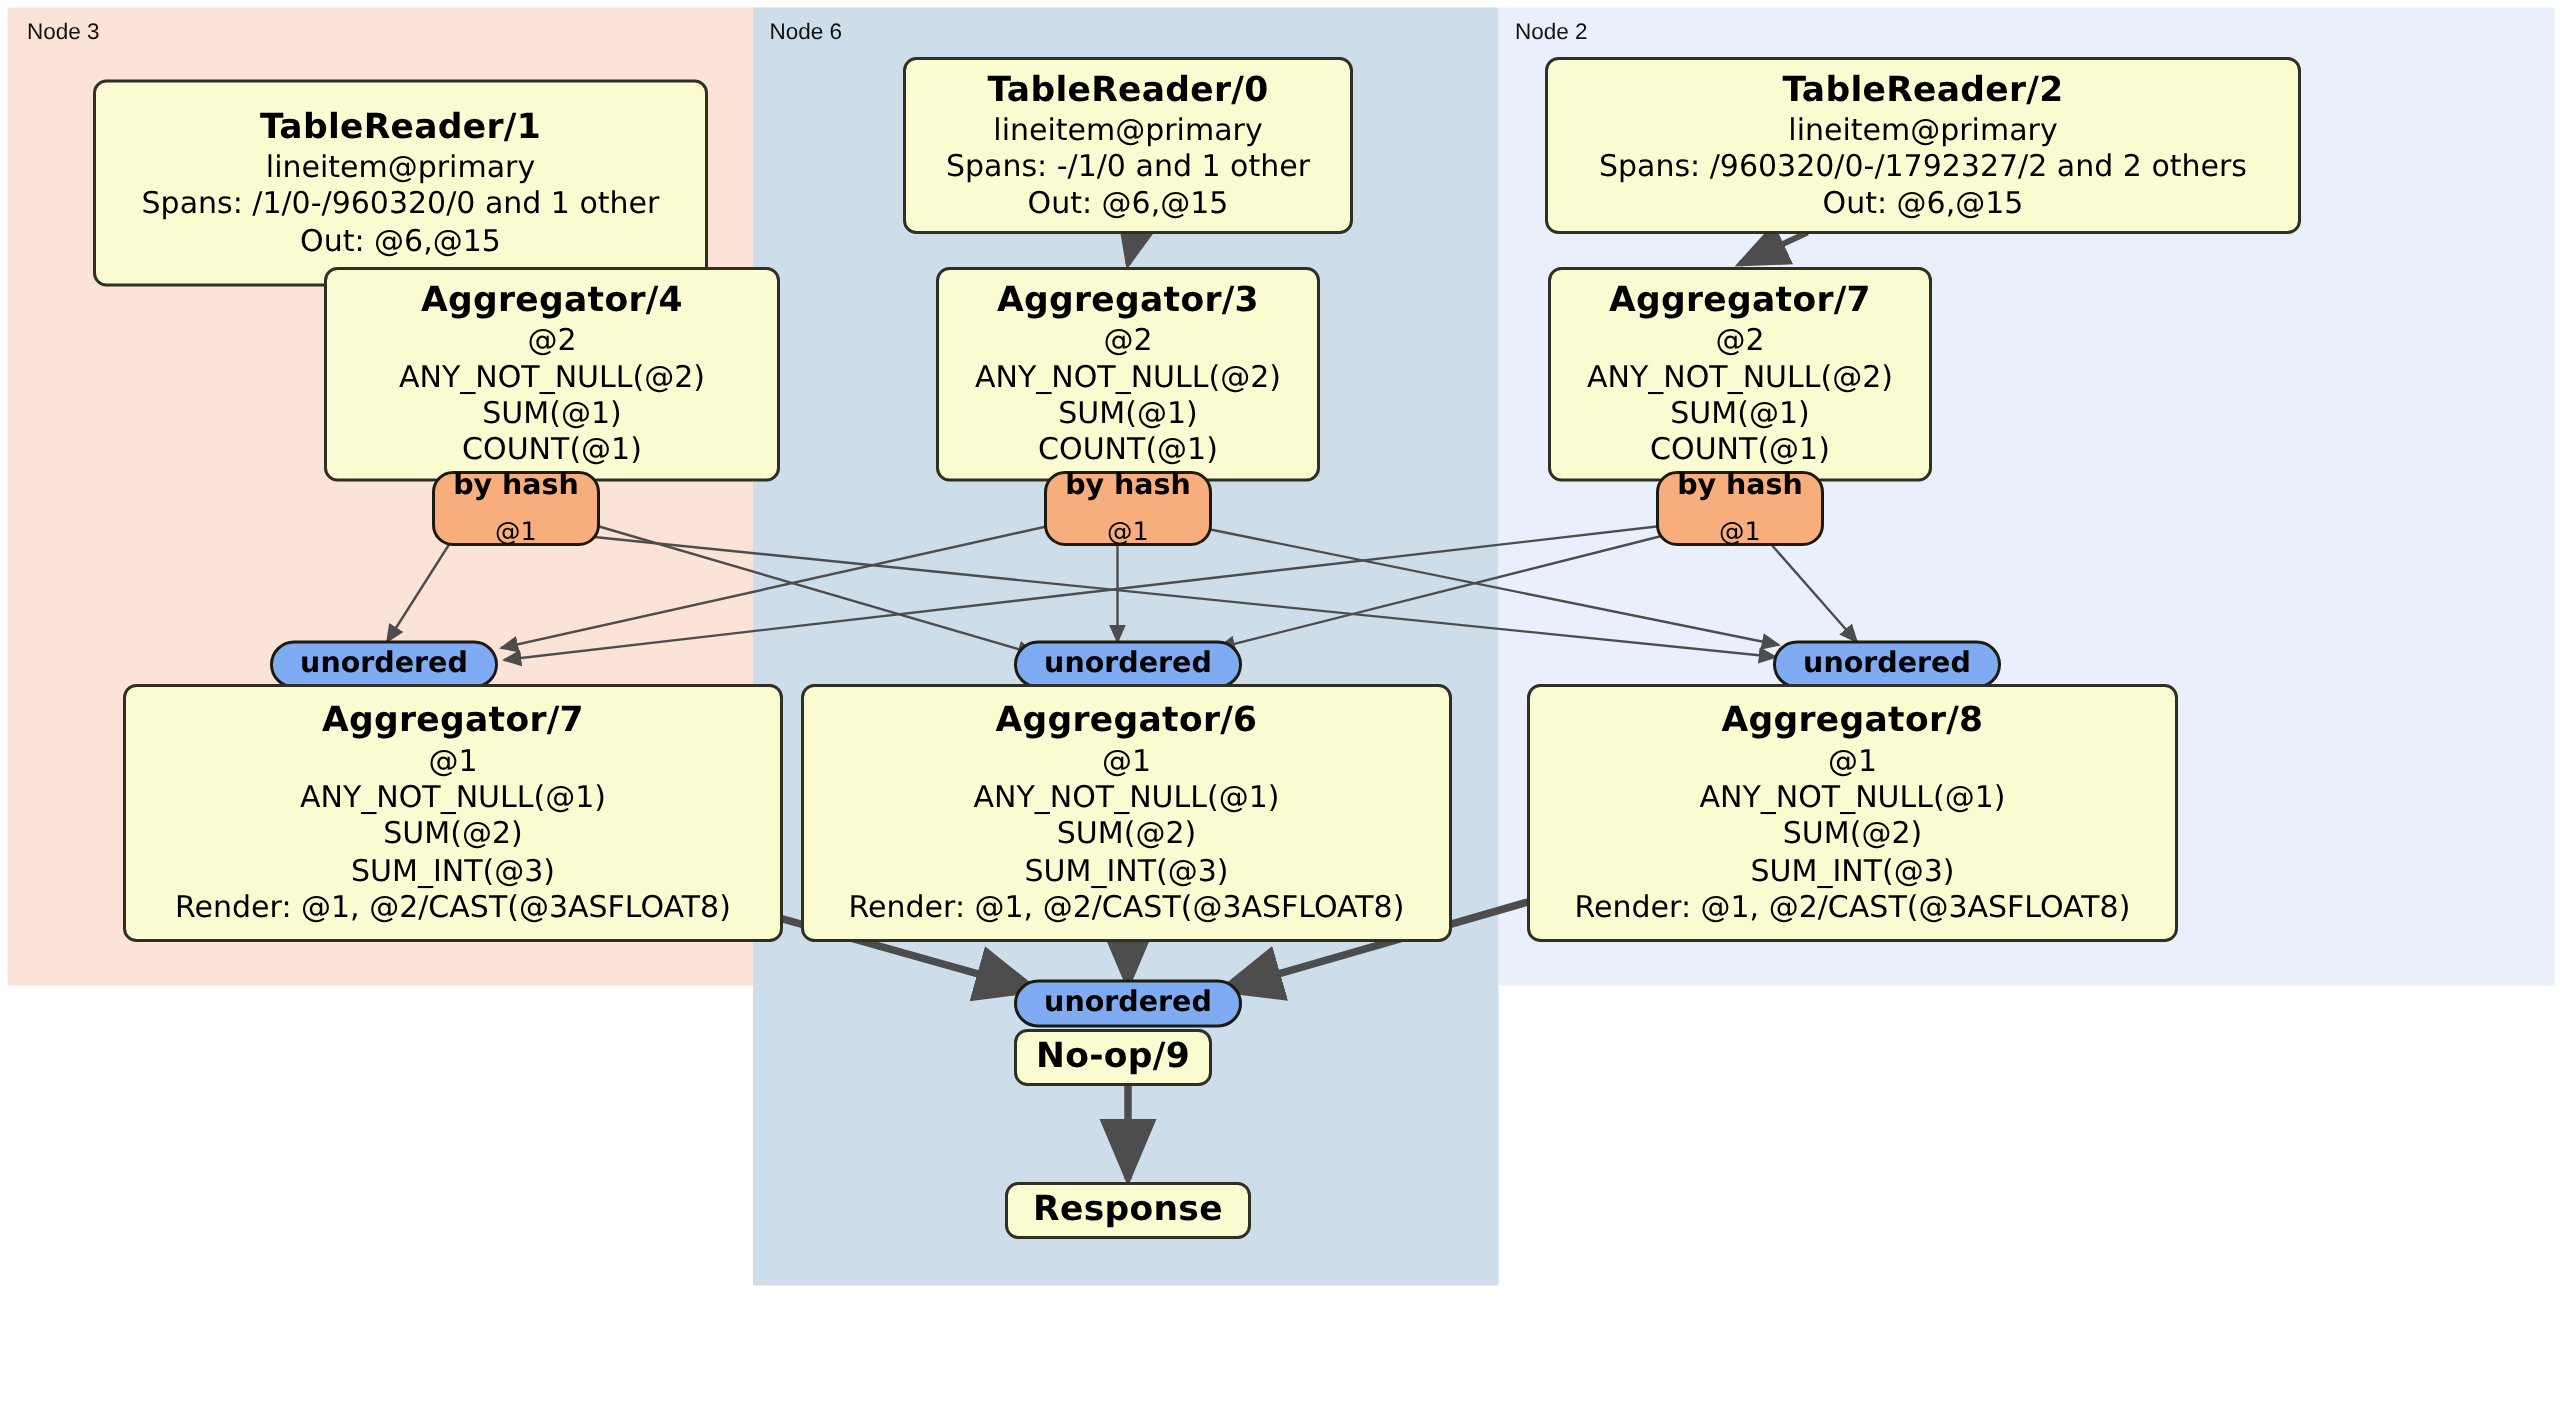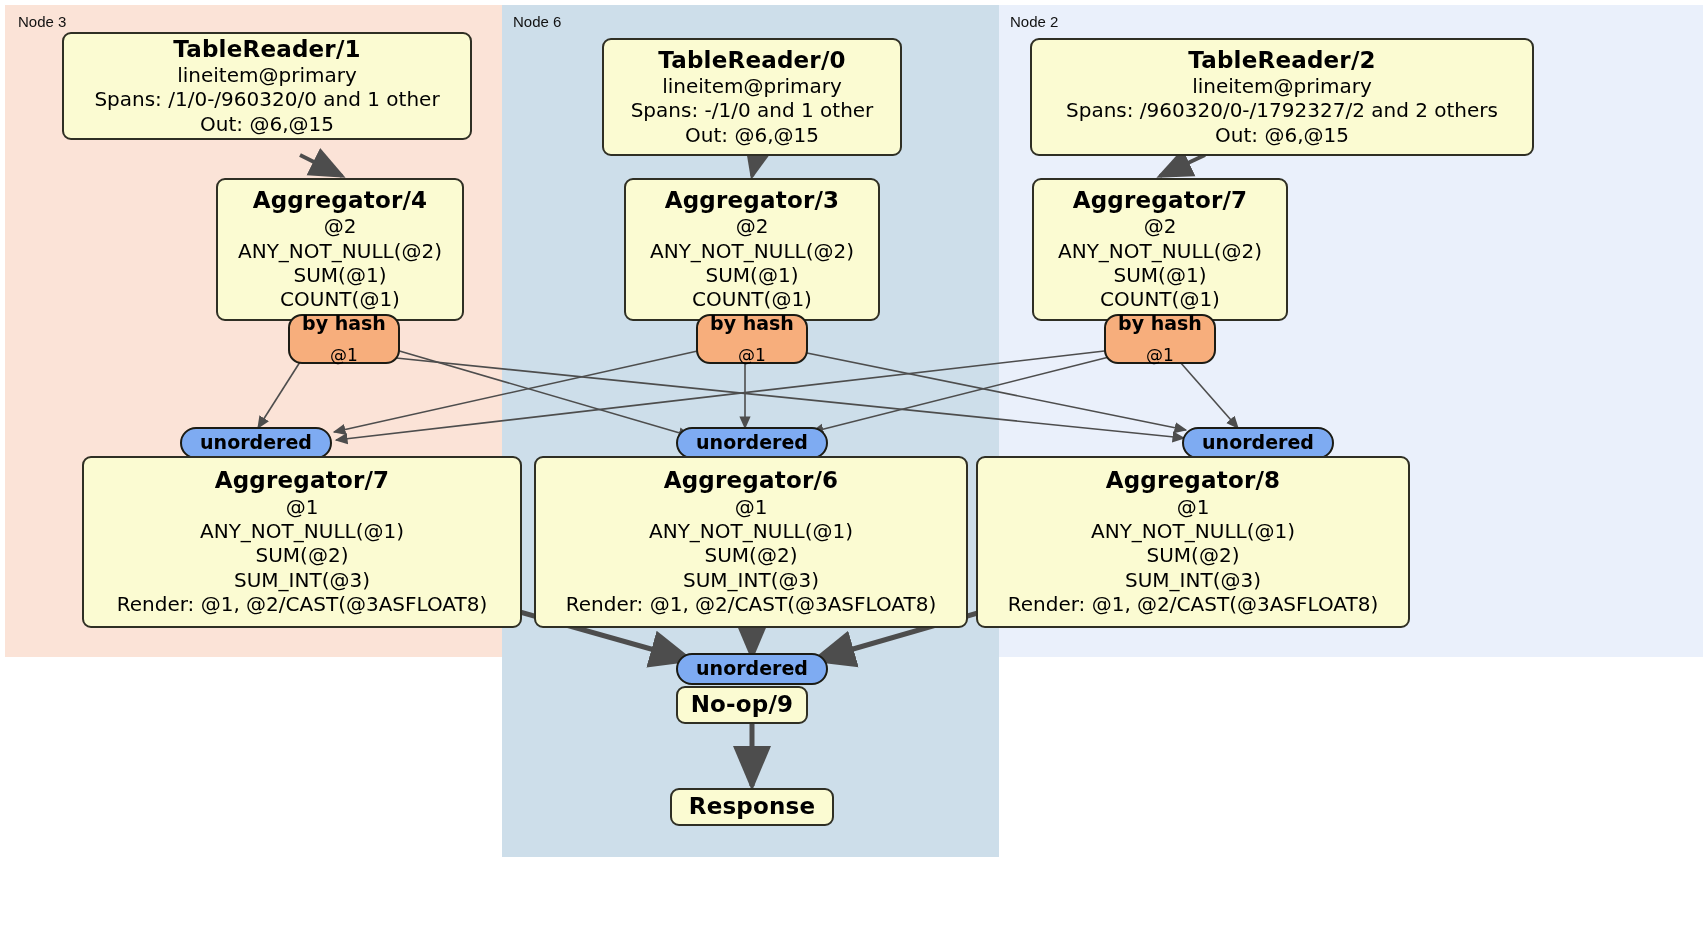--- a/index.html
+++ b/index.html
@@ -82,28 +82,28 @@
     <path d="M1113,356 L812,432" stroke="#4d4d4d" stroke-width="1.6" fill="none" marker-end="url(#ah)"></path>
     <path d="M1180,362 L1238,428" stroke="#4d4d4d" stroke-width="1.6" fill="none" marker-end="url(#ah)"></path>
 
     <path d="M470,598 L690,660" stroke="#4d4d4d" stroke-width="5" fill="none" marker-end="url(#ahs)"></path>
     <path d="M752,630 L752,656" stroke="#4d4d4d" stroke-width="5" fill="none" marker-end="url(#ahs)"></path>
     <path d="M1030,598 L815,660" stroke="#4d4d4d" stroke-width="5" fill="none" marker-end="url(#ahs)"></path>
 
     <path d="M752,722 L752,786" stroke="#4d4d4d" stroke-width="5" fill="none" marker-end="url(#ahs)"></path>
   </svg>
 
-  <div class="pbox" style="left:62px;top:32px;width:410px;height:108px;">
+  <div class="pbox" style="left:62px;top:53px;width:410px;height:138px;">
     <div class="ttl">TableReader/1</div>
     <div class="ln">lineitem@primary</div>
     <div class="ln">Spans: /1/0-/960320/0 and 1 other</div>
     <div class="ln">Out: @6,@15</div>
   </div>
 
-  <div class="pbox" style="left:216px;top:178px;width:248px;height:143px;">
+  <div class="pbox" style="left:216px;top:178px;width:304px;height:143px;">
     <div class="ttl">Aggregator/4</div>
     <div class="ln">@2</div>
     <div class="ln">ANY_NOT_NULL(@2)</div>
     <div class="ln">SUM(@1)</div>
     <div class="ln">COUNT(@1)</div>
   </div>
 
   <div class="pill hash" style="left:288px;top:314px;width:112px;height:50px;">
     <div class="pt">by hash</div>
     <div class="ps">@1</div>
@@ -184,21 +184,21 @@
 
   <div class="pill hash" style="left:1104px;top:314px;width:112px;height:50px;">
     <div class="pt">by hash</div>
     <div class="ps">@1</div>
   </div>
 
   <div class="pill unord" style="left:1182px;top:427px;width:152px;height:32px;">
     <div class="pt">unordered</div>
   </div>
 
-  <div class="pbox" style="left:976px;top:456px;width:434px;height:172px;">
+  <div class="pbox" style="left:1018px;top:456px;width:434px;height:172px;">
     <div class="ttl">Aggregator/8</div>
     <div class="ln">@1</div>
     <div class="ln">ANY_NOT_NULL(@1)</div>
     <div class="ln">SUM(@2)</div>
     <div class="ln">SUM_INT(@3)</div>
     <div class="ln">Render: @1, @2/CAST(@3ASFLOAT8)</div>
   </div>
 
 </div>
 

